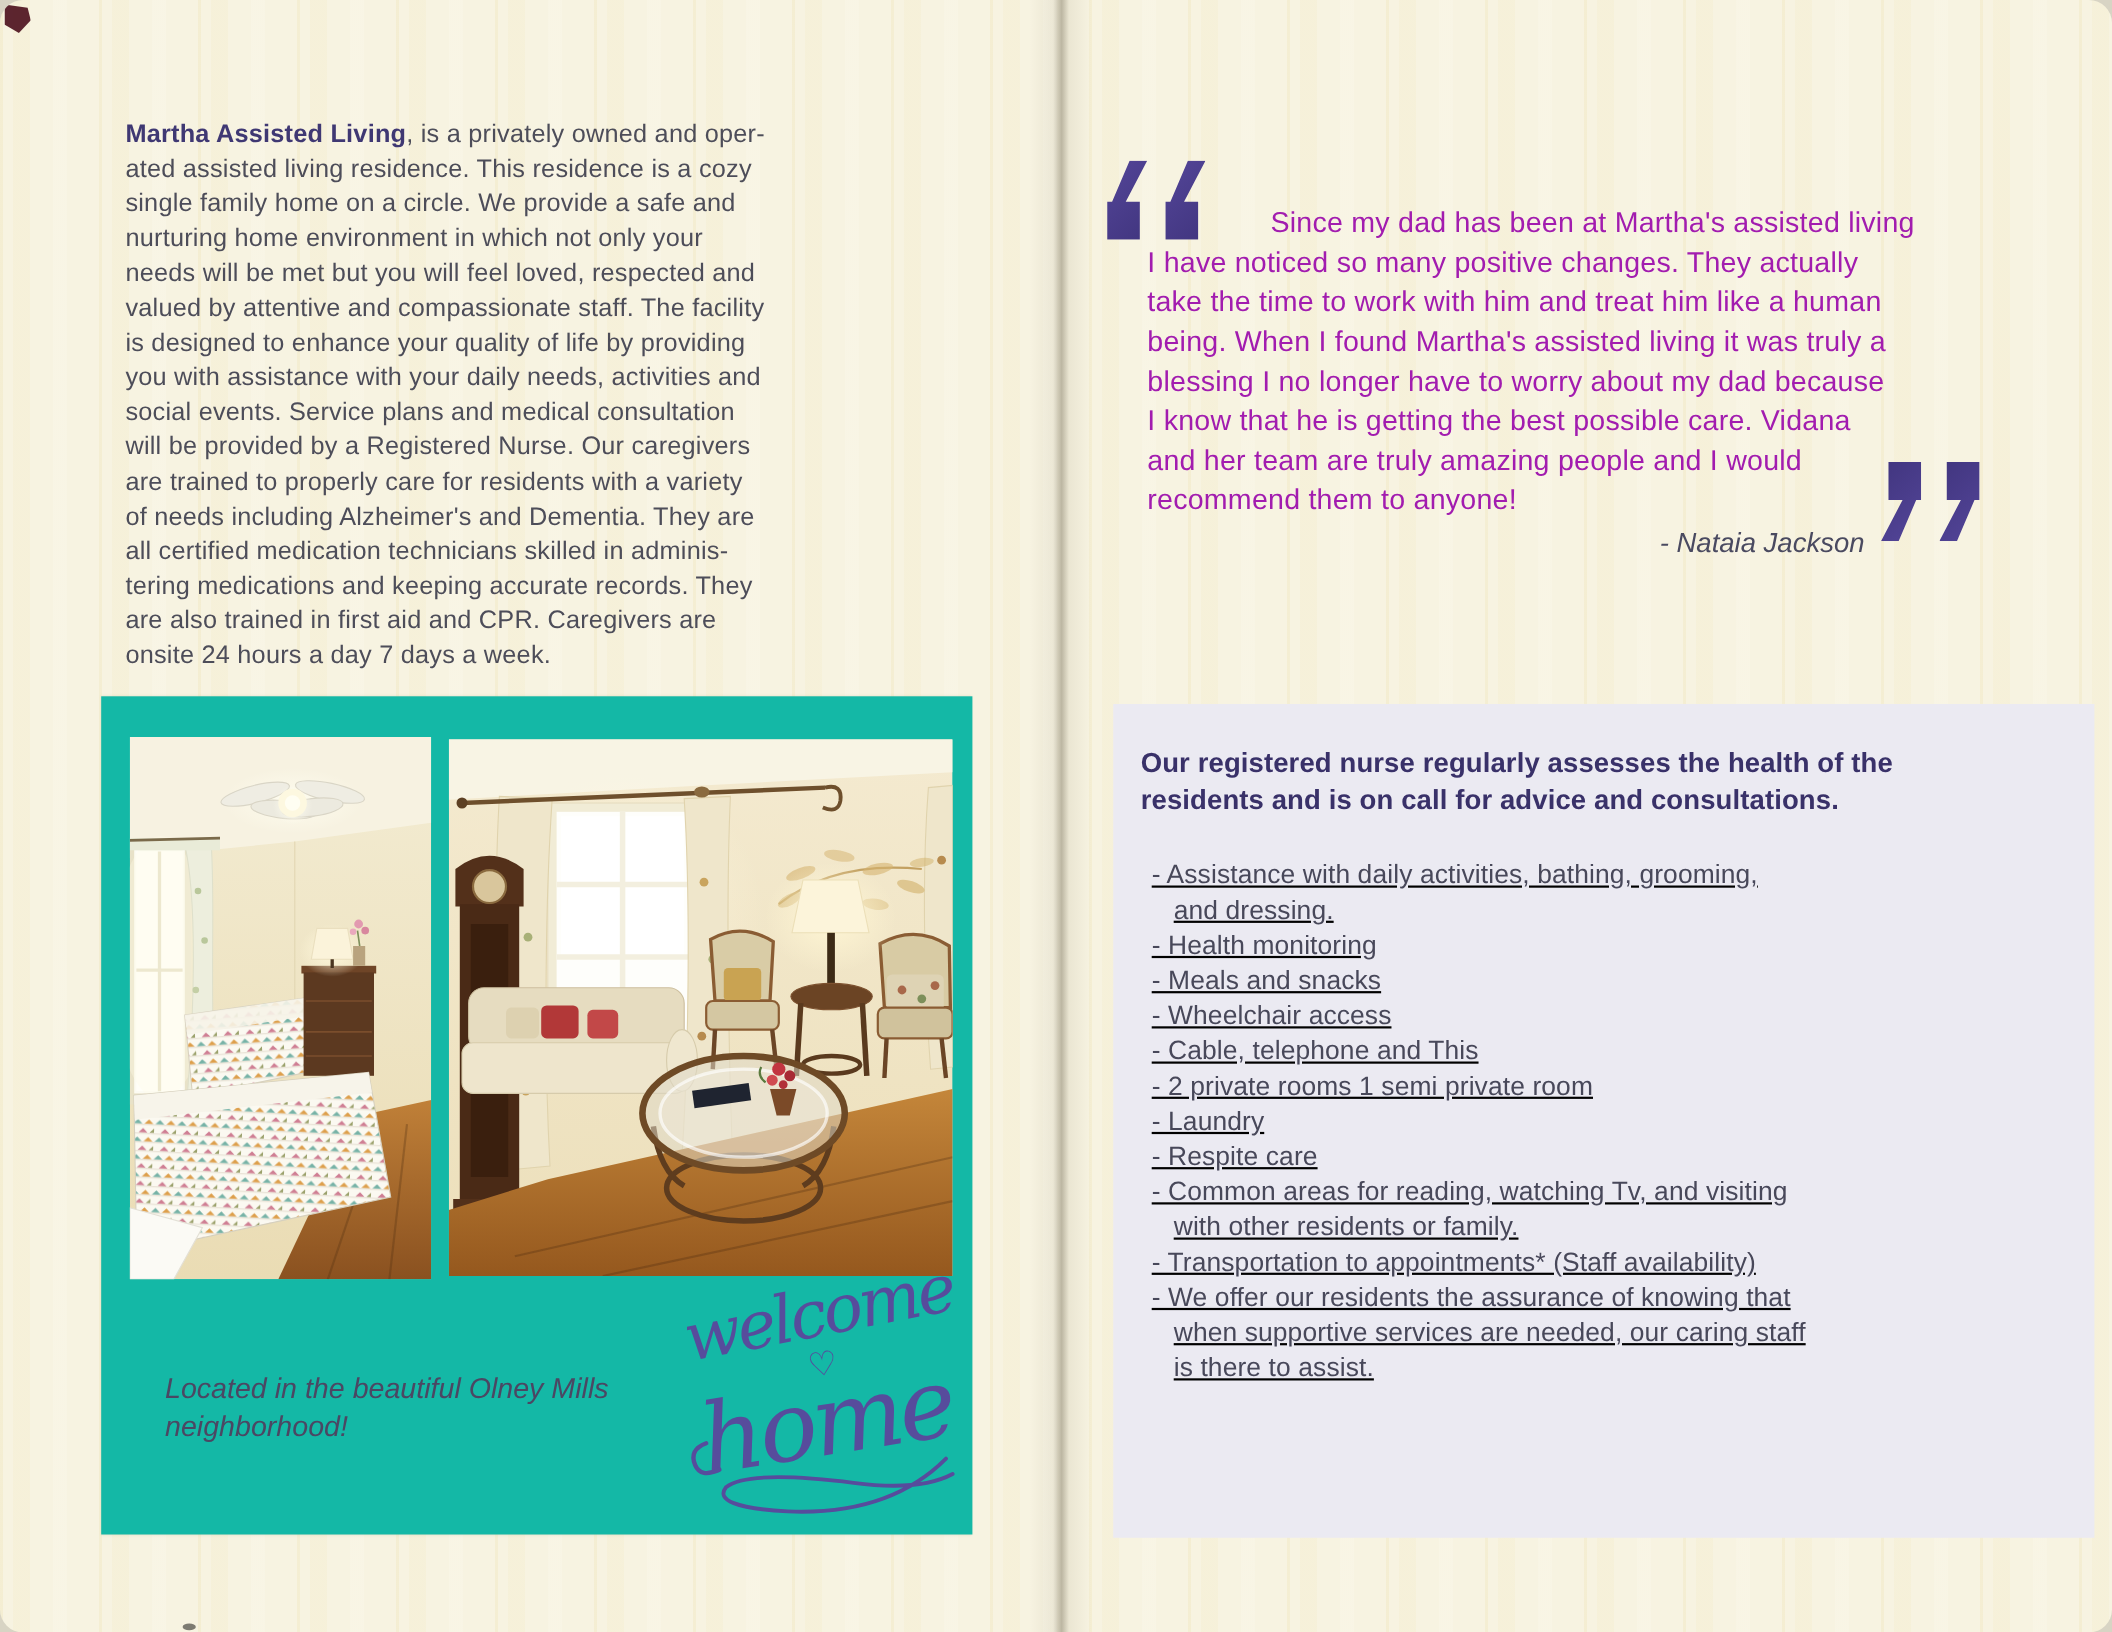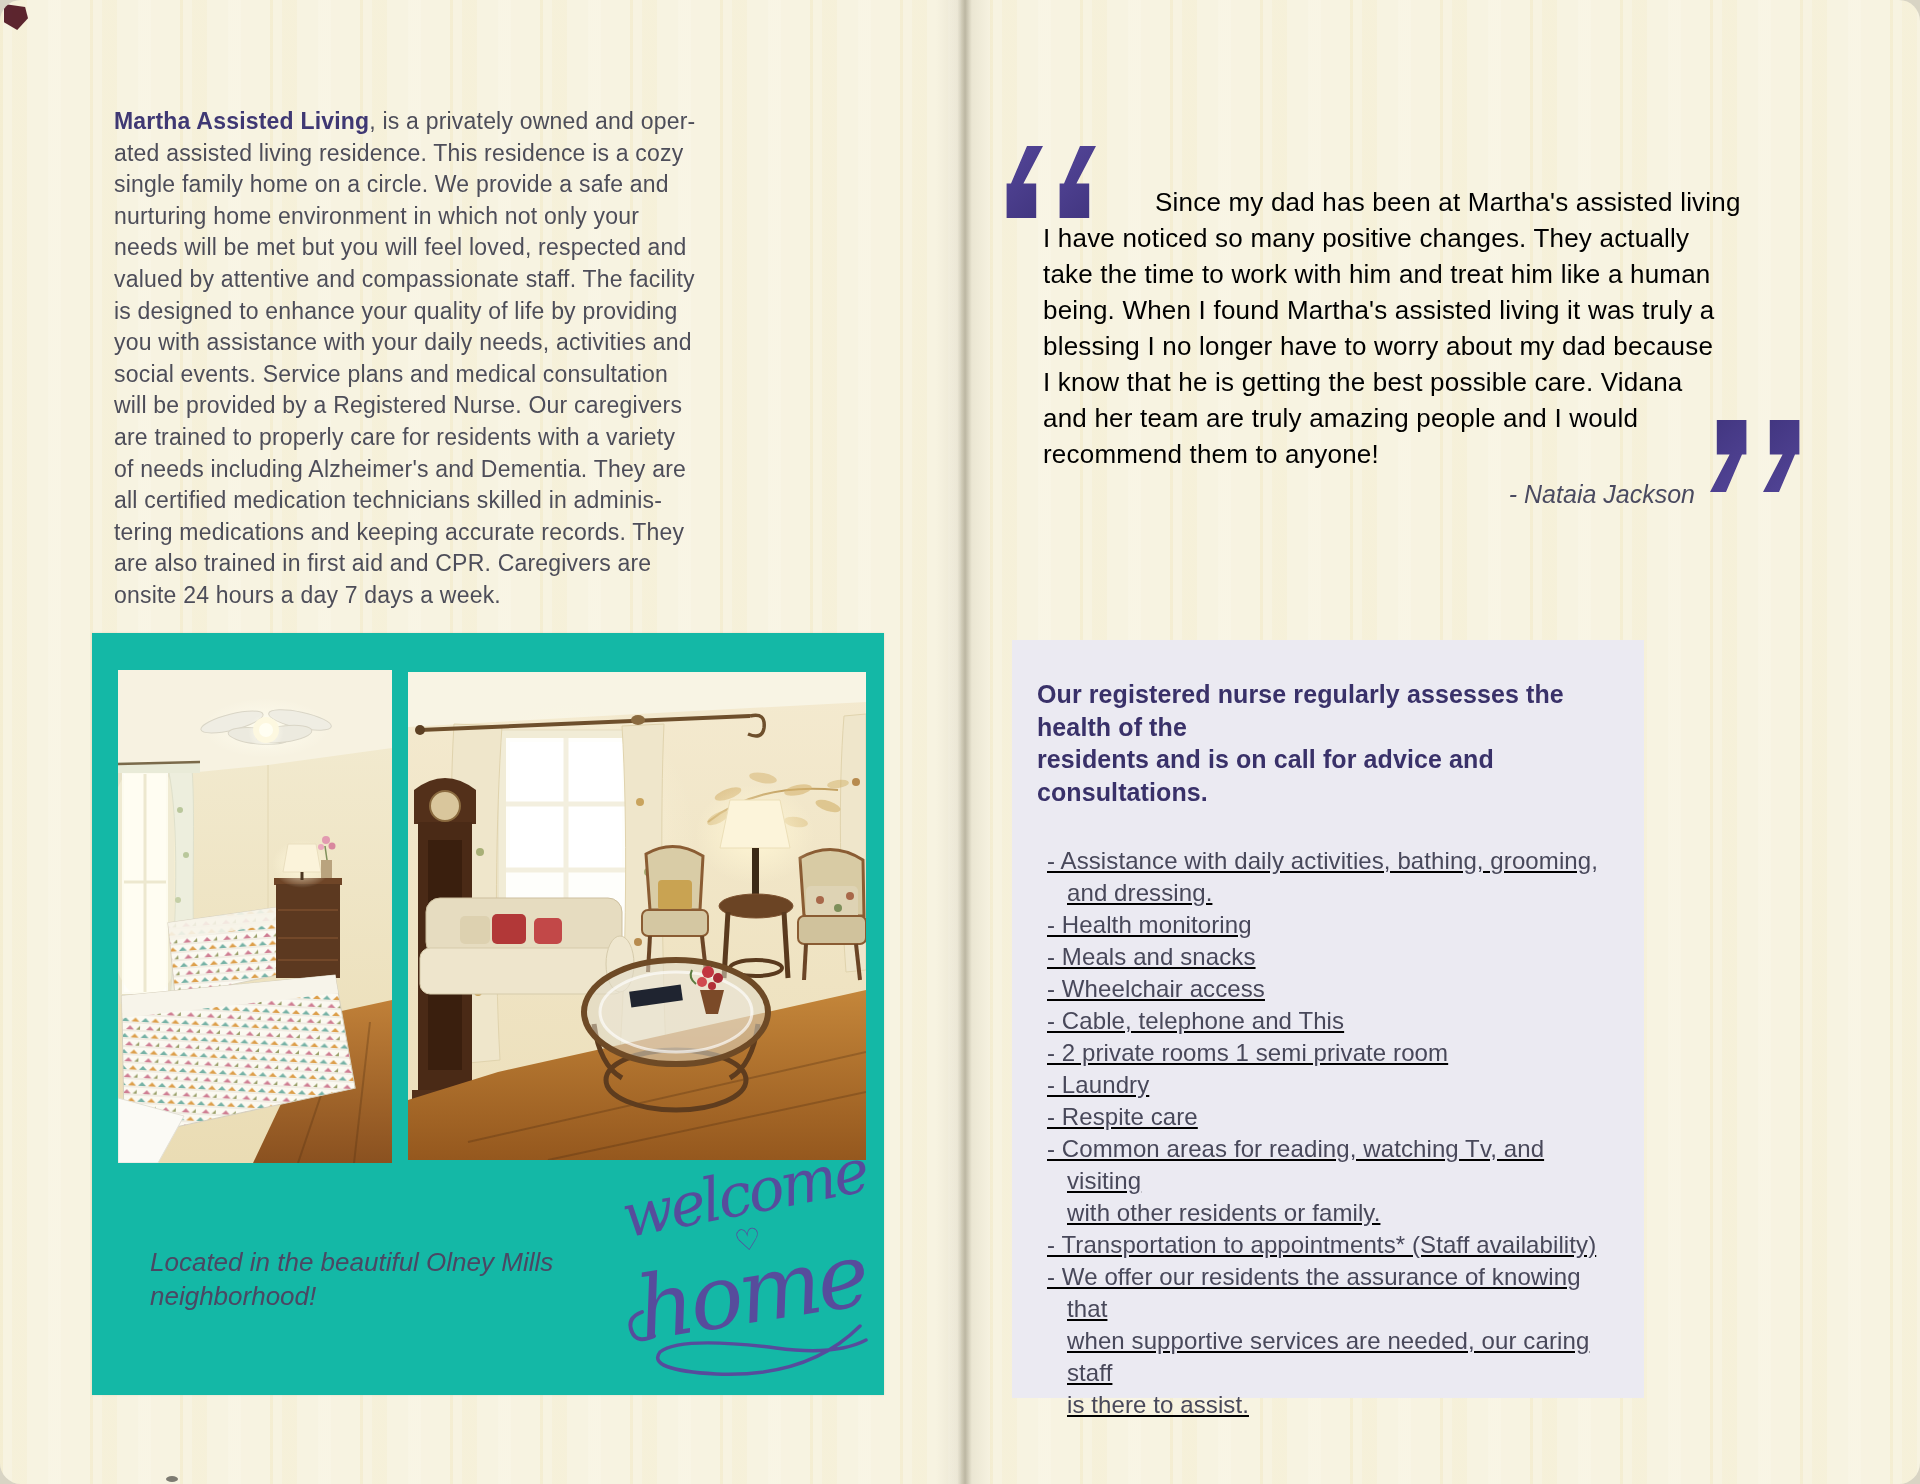--- a/index.html
+++ b/index.html
@@ -26,31 +26,31 @@
     box-shadow:0 0 2px rgba(160,150,120,.25);}
   .photo{position:absolute;display:block;}
   .photo-bedroom{left:26px;top:37px;}
   .photo-living{left:316px;top:39px;}
   .caption{position:absolute;left:58px;top:612px;width:430px;margin:0;
     font-style:italic;font-size:26px;line-height:34px;color:#4b4763;white-space:pre-line;}
   .welcome{position:absolute;left:516px;top:503px;}
 
   
   .testimonial{position:absolute;left:1043px;top:184px;width:800px;margin:0;}
-  .quote-text{margin:0;font-size:26px;line-height:36px;letter-spacing:.2px;color:#000000;
+  .quote-text{margin:0;font-size:26px;line-height:36px;letter-spacing:.2px;color:#a21caf;
     white-space:pre-line;text-indent:112px;}
   .attribution{margin:8px 0 0 0;text-align:right;padding-right:148px;
     font-style:italic;font-size:25px;color:#4a4a60;}
   .quote-pair{position:absolute;display:flex;gap:13px;}
   .quote-open{left:-40px;top:-38px;}
   .quote-close{left:667px;top:236px;transform:rotate(180deg);}
   .qmark{width:40px;height:72px;background:linear-gradient(135deg,#544699,#41357f);
     clip-path:polygon(60% 0,100% 0,51% 52%,83% 52%,83% 100%,9% 100%,9% 52%,20% 52%);}
 
-  .services-box{position:absolute;left:1012px;top:640px;width:632px;height:758px;
+  .services-box{position:absolute;left:1012px;top:640px;width:892px;height:758px;
     background:#ebeaf2;box-sizing:border-box;padding:38px 20px 0 25px;}
   .services-heading{margin:0 0 37px 0;font-size:25px;line-height:32.5px;font-weight:bold;
     color:#393169;white-space:pre-line;letter-spacing:.1px;}
   .services-list{list-style:none;margin:0;padding:0 0 0 10px;text-decoration:underline;}
   .services-list li{font-size:24px;line-height:32px;color:#48485a;white-space:pre-line;
     padding-left:20px;text-indent:-20px;letter-spacing:.1px;}
 </style>
 </head>
 <body>
 

